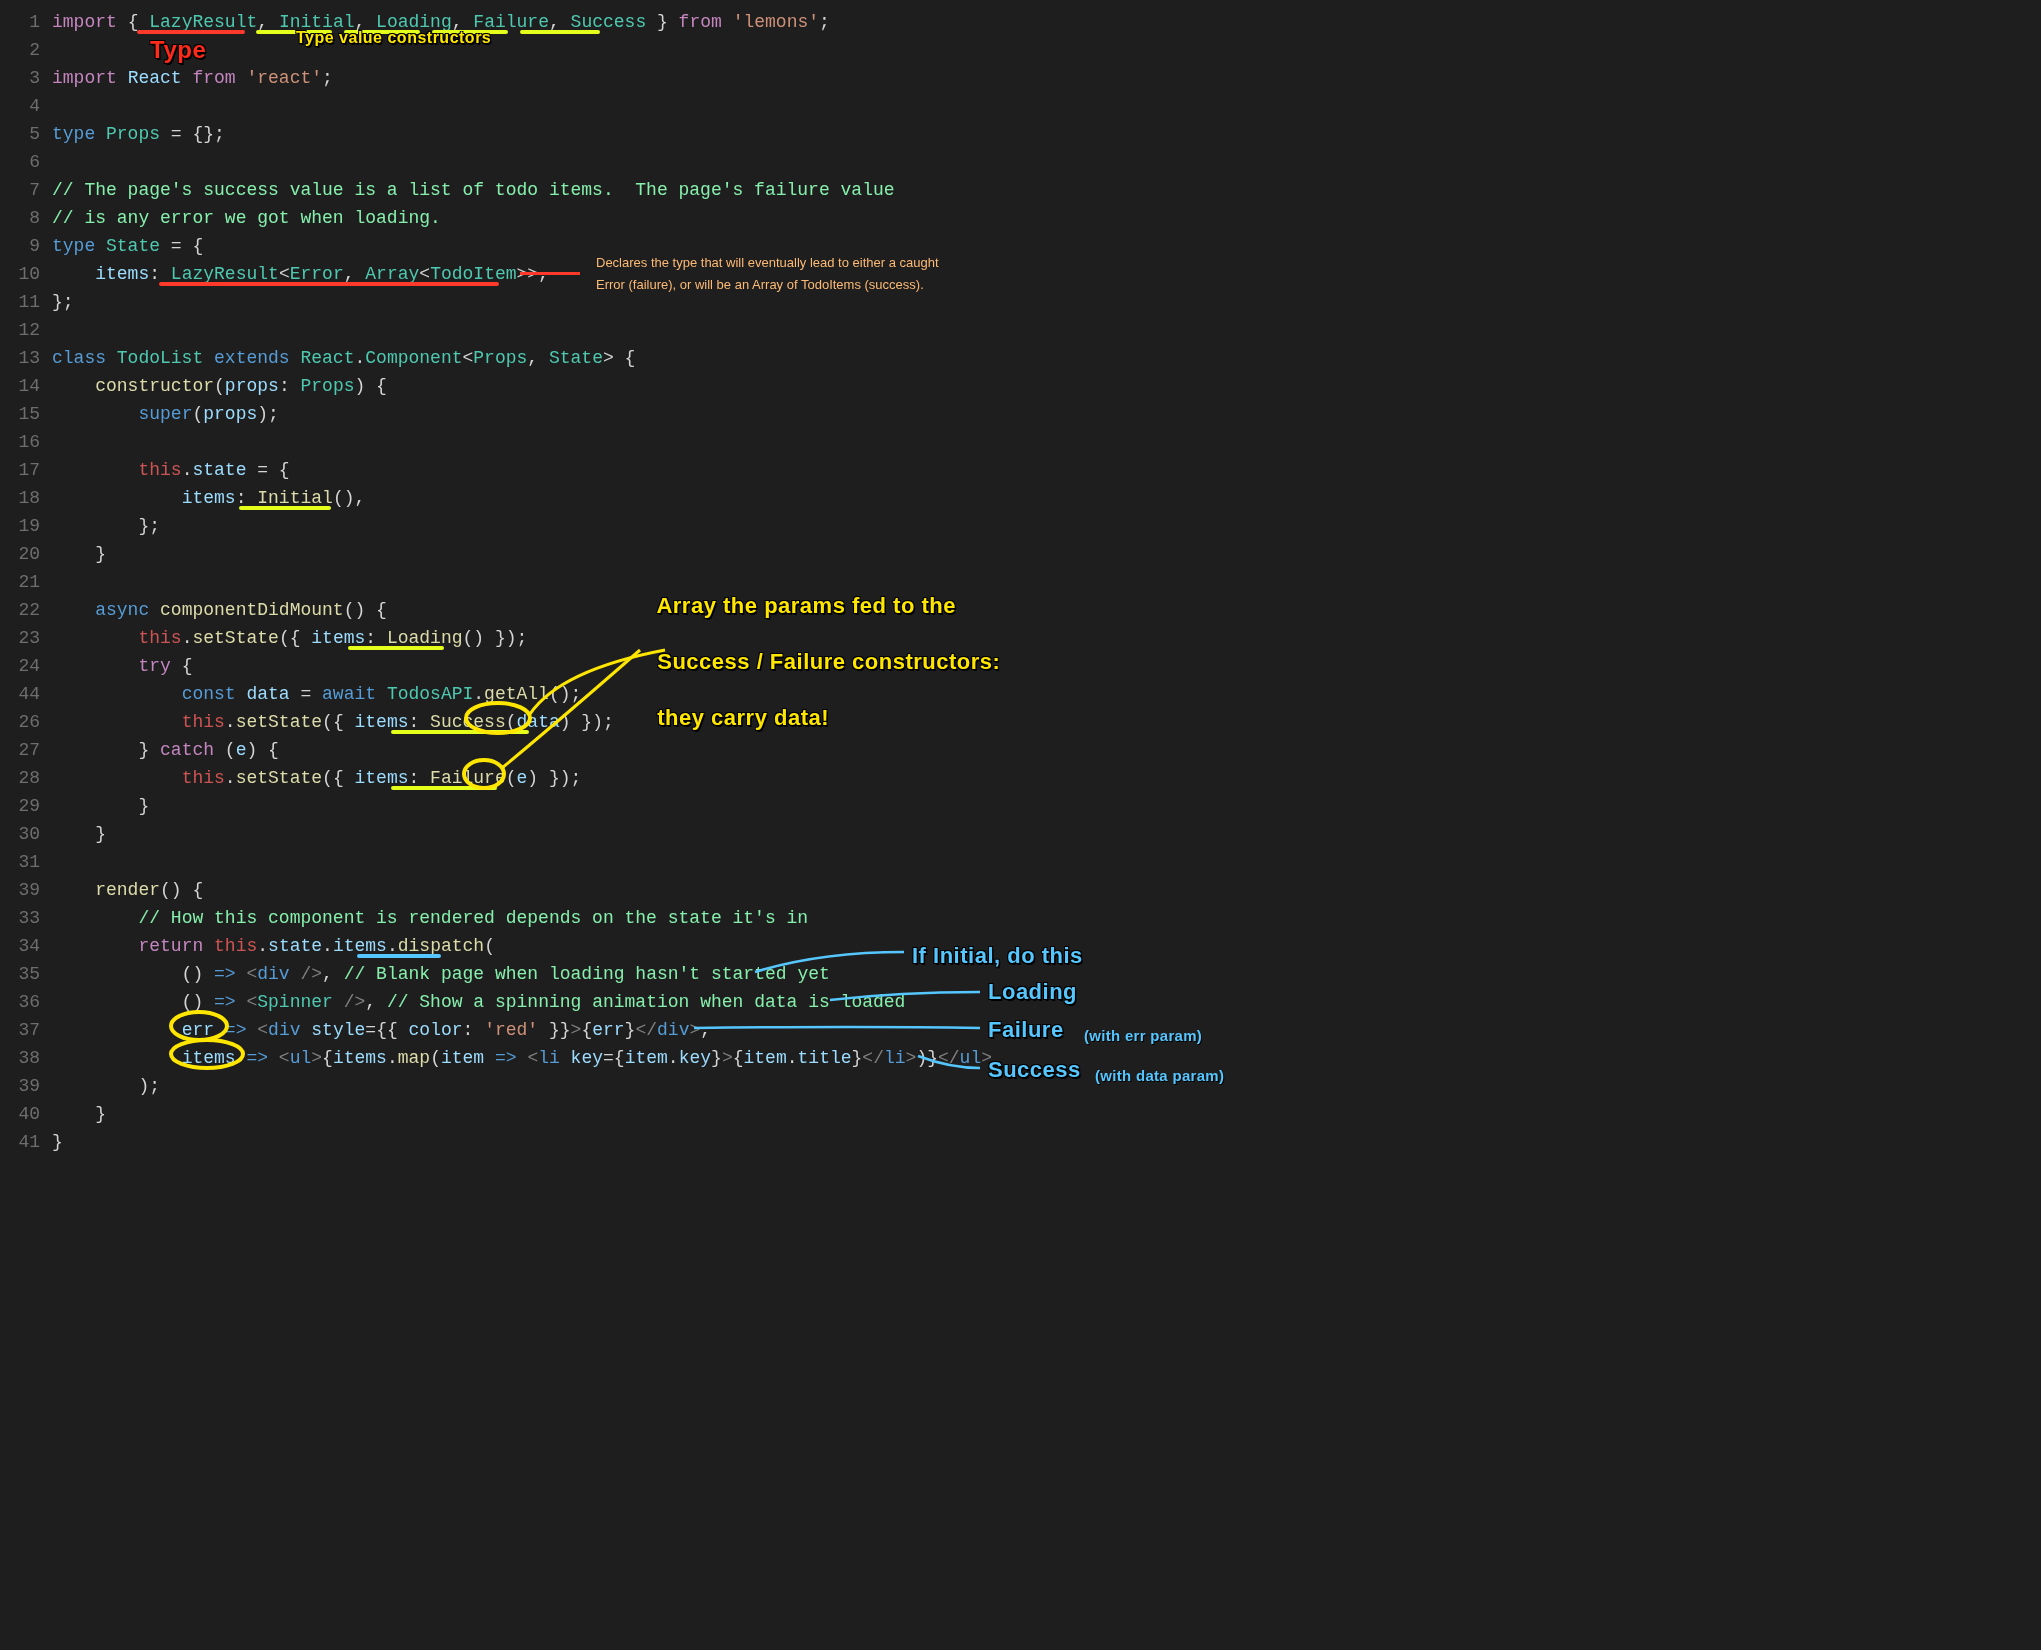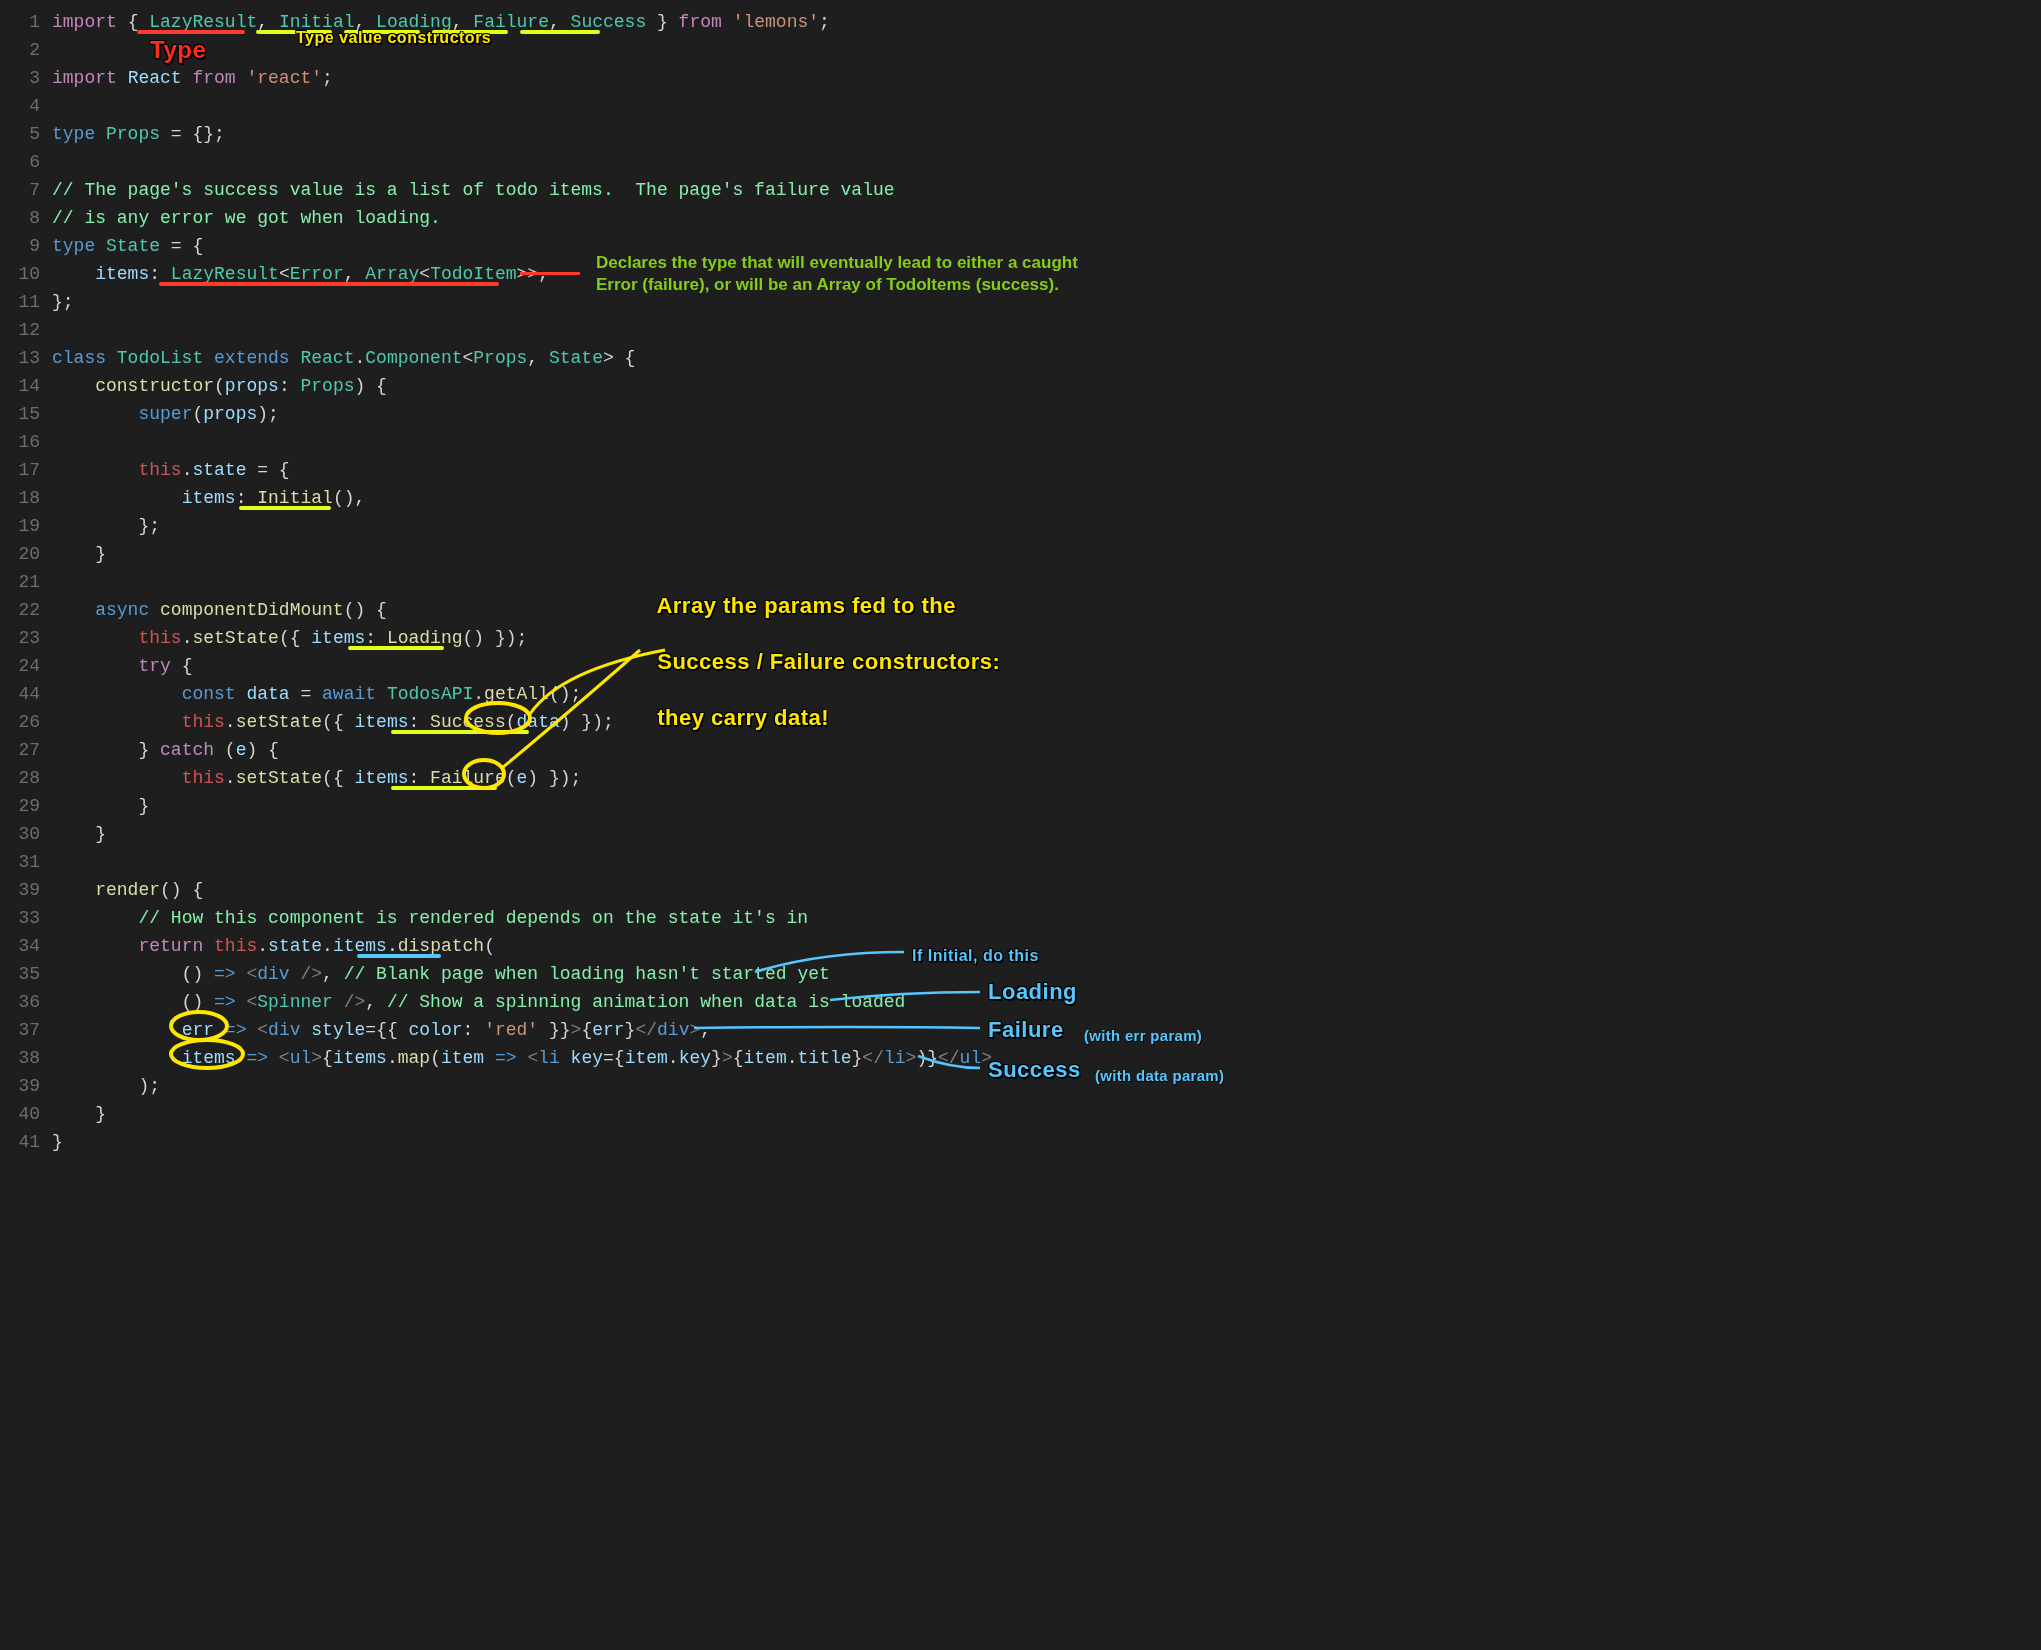--- a/index.html
+++ b/index.html
@@ -69,23 +69,23 @@
   .underline-cyan   { background: #56c6ff; }
 
   .red-line {
     position: absolute;
     height: 2.5px;
     background: #ff3a2a;
   }
   .red-note {
     position:absolute;
     font-family: Arial, Helvetica, sans-serif;
-    font-size: 17px;
-    font-weight: 700;
-    color: #84cc16;
+    font-size: 13px;
+    font-weight: 400;
+    color: #fdba74;
     line-height: 22px;
   }
 
   svg.overlay {
     position: absolute;
     left: 0; top: 0;
     pointer-events: none;
   }
 </style>
 </head>
@@ -163,21 +163,21 @@
 <div class="underline-yellow" style="top:786px; left:391px; width:106px;"></div>
 
 <div class="underline-cyan" style="top:954px; left:357px; width:84px;"></div>
 
 <div class="anno-label c-yellow" style="top:564px; left:644px; font-size:22px; line-height:28px;">
   <span>Array the params fed to the</span><br>
   <span>Success / Failure constructors:</span><br>
   <span>they carry data!</span>
 </div>
 
-<div class="anno-label c-cyan" style="top:942px;  left:912px; font-size:16px;">If Initial, do this</div>
+<div class="anno-label c-cyan" style="top:942px;  left:912px; font-size:22px;">If Initial, do this</div>
 <div class="anno-label c-cyan" style="top:978px;  left:988px; font-size:22px;">Loading</div>
 <div class="anno-label c-cyan" style="top:1016px; left:988px; font-size:22px;">Failure</div>
 <div class="anno-label c-cyan sm" style="top:1022px; left:1084px;">(with err param)</div>
 <div class="anno-label c-cyan" style="top:1056px; left:988px; font-size:22px;">Success</div>
 <div class="anno-label c-cyan sm" style="top:1062px; left:1095px;">(with data param)</div>
 
 <svg class="overlay" width="1230" height="1170">
 
   <ellipse cx="498" cy="718" rx="32" ry="15" fill="none" stroke="#ffe600" stroke-width="4"></ellipse>
   <ellipse cx="484" cy="774" rx="20" ry="14" fill="none" stroke="#ffe600" stroke-width="4"></ellipse>

